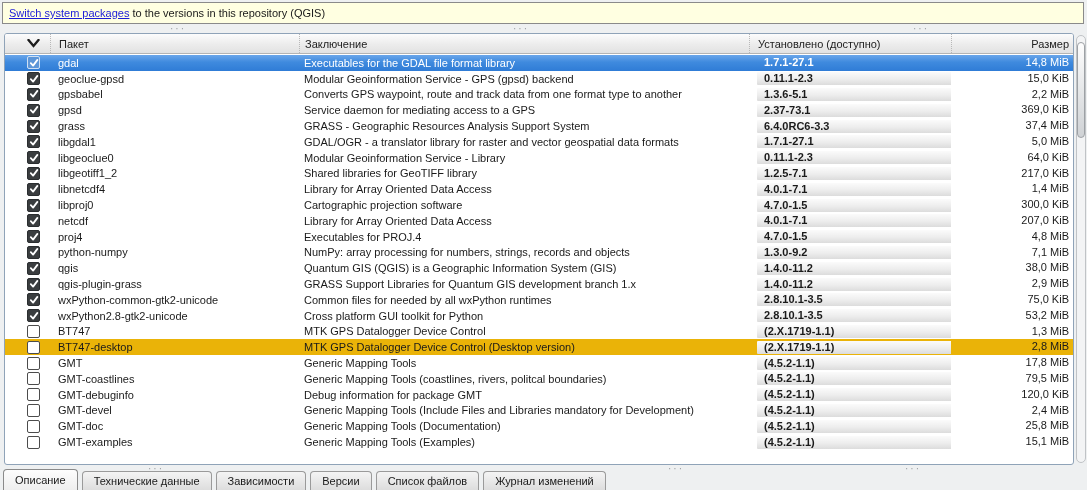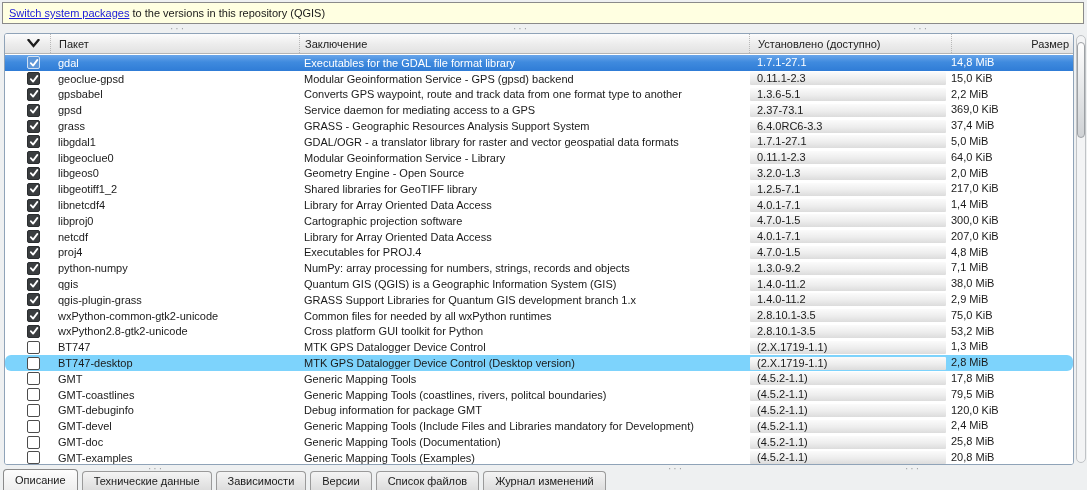--- a/index.html
+++ b/index.html
@@ -41,34 +41,34 @@
     border-bottom:1px solid #b4b4b4;
     align-items:center;
     color:#222;
   }
   .th { height:100%; display:flex; align-items:center; overflow:hidden; }
   .th + .th { border-left:1px dotted #b8b8b8; }
   .c-status   { width:45px; flex:none; }
   .c-name     { width:218px; flex:none; padding-left:8px; }
   .c-summary  { flex:1 1 auto; padding-left:5px; min-width:0;margin-left:31px; }
   .c-installed{ width:202px; flex:none; }
-  .c-size     { width:122px; flex:none; justify-content:flex-end; padding-right:4px; }
+  .c-size     { width:122px; flex:none; text-align:right; justify-content:flex-end; padding-right:4px; }
   .th.c-installed { padding-left:8px; }
 
   .status-hdr-icon { margin-left:22px; display:inline-flex; }
 
   .tbody { position:absolute; top:21px; left:0; right:0; bottom:0; overflow:hidden; }
   .row {
     display:flex; height:15.8px; align-items:center;
     background:#ffffff; cursor:default; white-space:nowrap;
   }
   .row > span { overflow:hidden; text-overflow:clip; }
   .row .c-size { display:block; line-height:15.8px; }
 
-  .row.highlighted { background:#7dd3fc;border-radius:6px; }
+  .row.highlighted { background:#eab308; }
 
   .row.selected {
     background:linear-gradient(180deg,#6aa6ea 0%,#3f8ade 45%,#2f7cd6 100%);
     color:#ffffff;
   }
 
   
   .checkbox {
     width:13px; height:13px; margin-left:22px;
     border:1px solid #4c4c4c; border-radius:2px;
@@ -77,24 +77,25 @@
     flex:none;
   }
   .checkbox svg { display:none; }
   .checkbox.checked { background:#3a3d3f; border-color:#2b2e30; }
   .checkbox.checked svg { display:block; }
   .row.selected .checkbox.checked { background:#5d96d8; border-color:#cfe0f3; }
 
   
   .ver-box {
     display:block; width:196px; height:13px; line-height:13px;
-    margin-left:1px;
+    margin-left:8px;
     padding-left:7px;
     background:linear-gradient(180deg,#fbfbfb 0%,#ededed 55%,#dcdcdc 100%);
     border-radius:1px;
+    font-weight:bold;
   }
   .row.selected .ver-box { background:none; color:#fff; }
   .row.highlighted .ver-box { background:linear-gradient(180deg,#fbfbfb 0%,#ededed 55%,#dcdcdc 100%); }
 
   
   .vscroll {
     position:absolute; right:1px; top:35px; width:10px; height:428px;
     background:#f3f4f5;
     border:1px solid #c0c3c6;
     border-radius:5px;
@@ -258,35 +259,20 @@
     <span class="c-size">64,0 KiB</span>
   </div>
       <div class="row">
     <span class="c-status" style="display:flex;align-items:center;">
       <span class="checkbox checked">
         <svg width="10" height="10" viewBox="0 0 10 10">
               <path d="M1.8 5.2 L4.1 7.6 L8.4 1.9" fill="none" stroke="#ffffff" stroke-width="1.8" stroke-linecap="round" stroke-linejoin="round"></path>
             </svg>
       </span>
     </span>
-    <span class="c-name" style="padding-left:8px;">libgeos0</span>
-    <span class="c-summary" style="padding-left:5px;">Geometry Engine - Open Source</span>
-    <span class="c-installed">
-          <span class="ver-box">3.2.0-1.3</span>
-        </span>
-    <span class="c-size">2,0 MiB</span>
-  </div>
-      <div class="row">
-    <span class="c-status" style="display:flex;align-items:center;">
-      <span class="checkbox checked">
-        <svg width="10" height="10" viewBox="0 0 10 10">
-              <path d="M1.8 5.2 L4.1 7.6 L8.4 1.9" fill="none" stroke="#ffffff" stroke-width="1.8" stroke-linecap="round" stroke-linejoin="round"></path>
-            </svg>
-      </span>
-    </span>
     <span class="c-name" style="padding-left:8px;">libgeotiff1_2</span>
     <span class="c-summary" style="padding-left:5px;">Shared libraries for GeoTIFF library</span>
     <span class="c-installed">
           <span class="ver-box">1.2.5-7.1</span>
         </span>
     <span class="c-size">217,0 KiB</span>
   </div>
       <div class="row">
     <span class="c-status" style="display:flex;align-items:center;">
       <span class="checkbox checked">
@@ -517,21 +503,21 @@
     <span class="c-status" style="display:flex;align-items:center;">
       <span class="checkbox">
         
       </span>
     </span>
     <span class="c-name" style="padding-left:8px;">GMT-examples</span>
     <span class="c-summary" style="padding-left:5px;">Generic Mapping Tools (Examples)</span>
     <span class="c-installed">
           <span class="ver-box">(4.5.2-1.1)</span>
         </span>
-    <span class="c-size">20,8 MiB</span>
+    <span class="c-size">15,1 MiB</span>
   </div>
     </div>
 </div>
 
 <div class="vscroll">
   <div class="vscroll-thumb"></div>
 </div>
 
 <div class="dots" style="left:148px; top:466px;">···</div>
 <div class="dots" style="left:668px; top:466px;">···</div>

